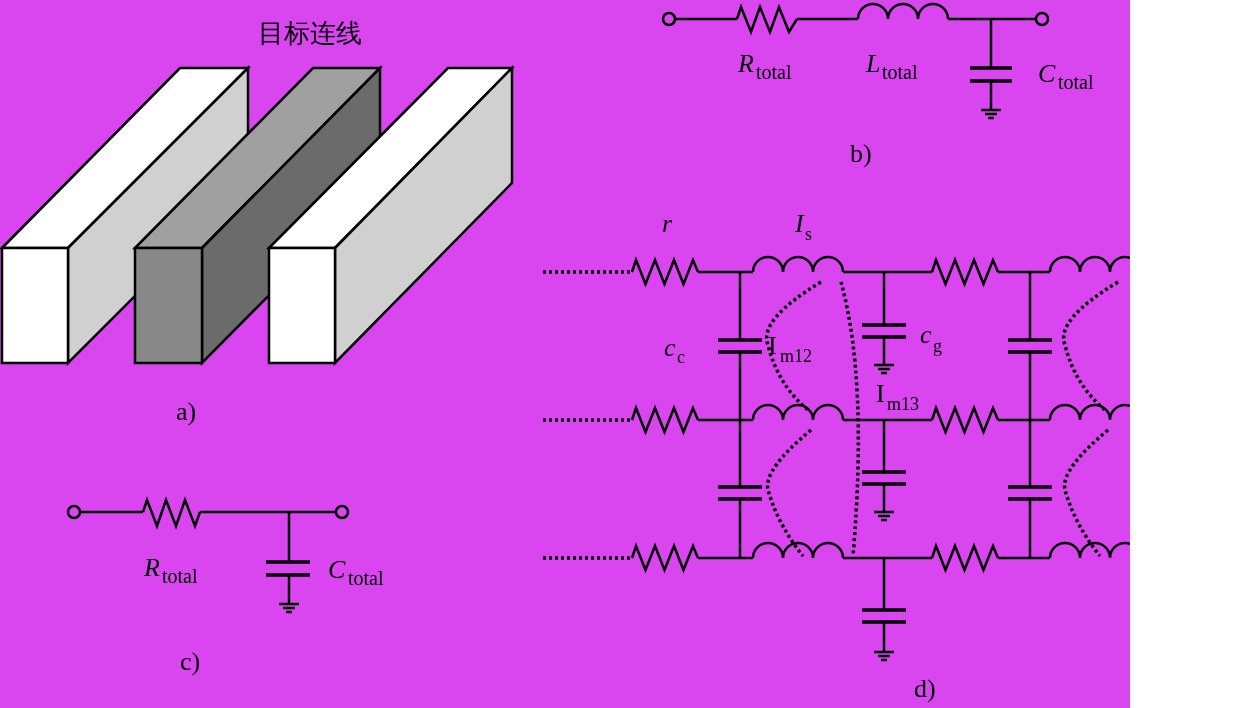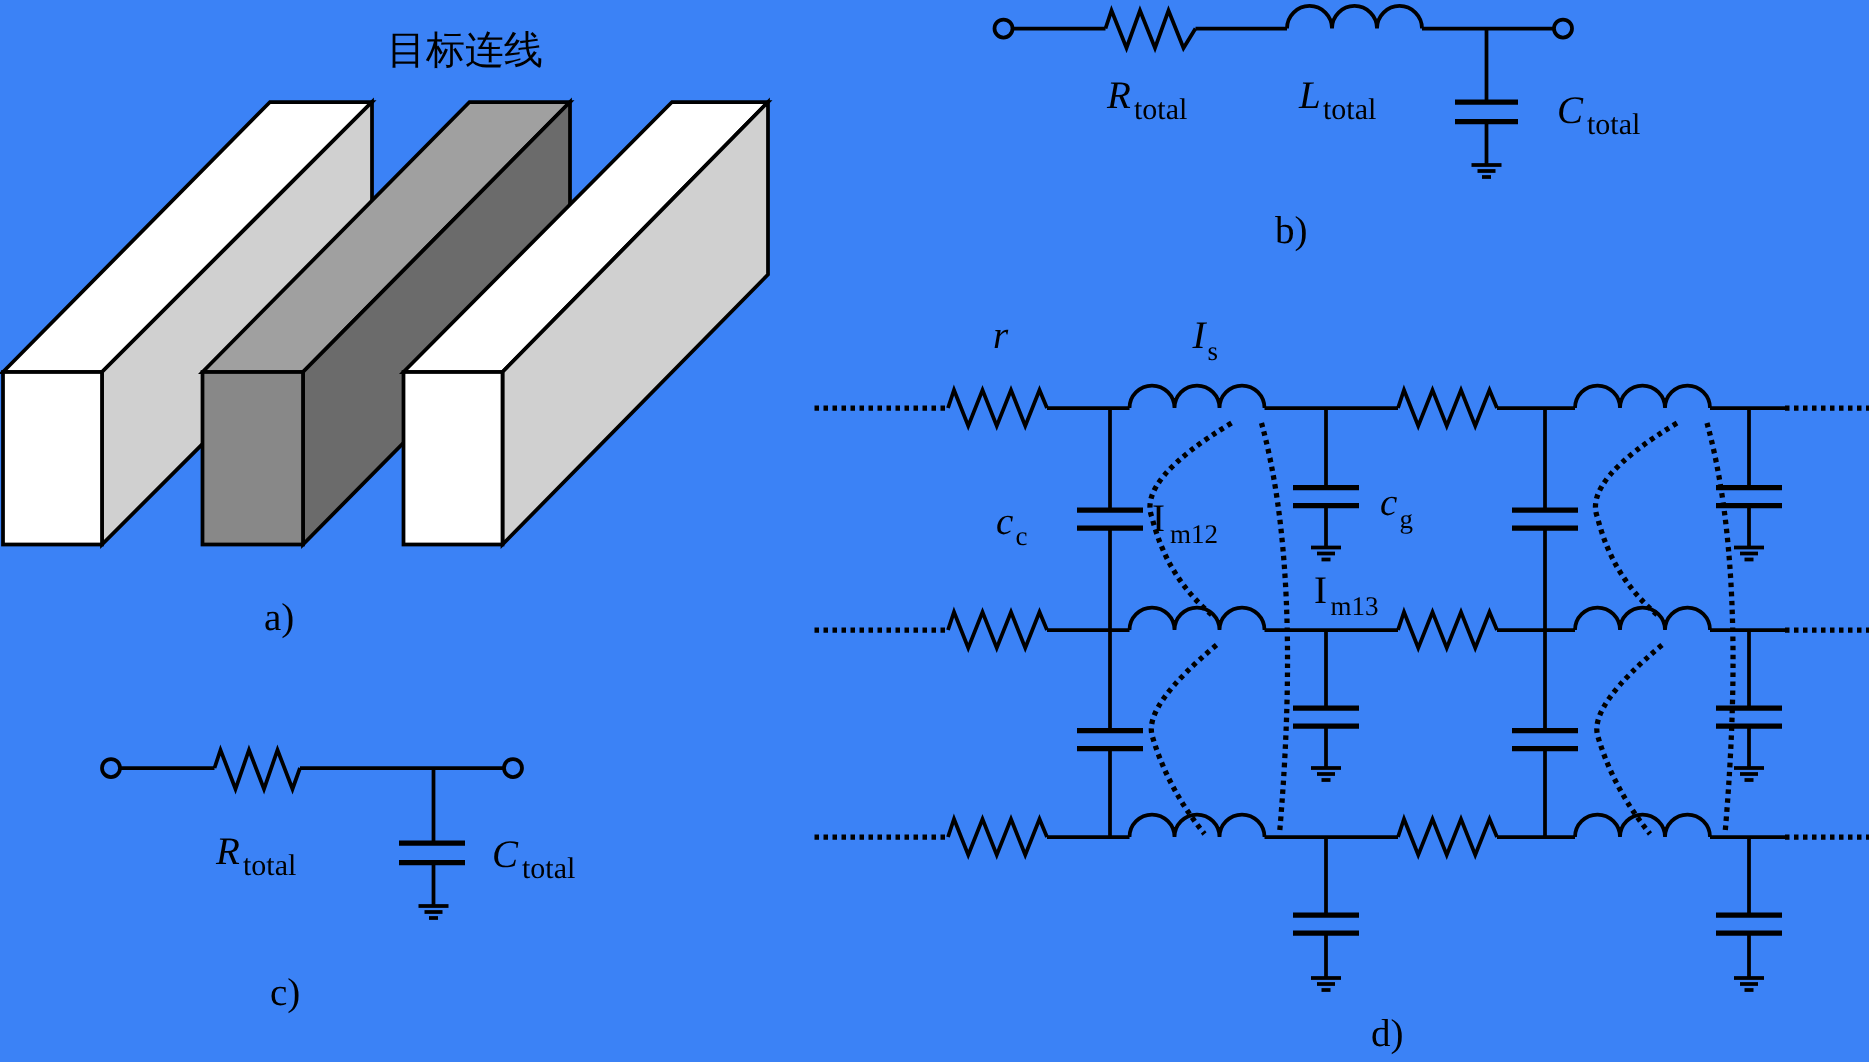--- a/index.html
+++ b/index.html
@@ -1,16 +1,16 @@
 <!DOCTYPE html>
 <html><head>
 <meta charset="utf-8">
 <style>
   html,body{margin:0;padding:0;background:#fff;}
-  #canvas{position:relative;width:1246px;height:708px;background:#3b82f6;overflow:hidden;}
+  #canvas{position:relative;width:1130px;height:708px;background:#d946ef;overflow:hidden;}
   svg{position:absolute;left:0;top:0;}
   .w{stroke:#000;stroke-width:2.5;fill:none;}
   .dot{stroke:#000;stroke-width:3.5;fill:none;stroke-dasharray:3 3;}
   .plate{stroke:#000;stroke-width:3.5;}
   .txt{font-family:"Liberation Serif",serif;fill:#000;}
   .cjk{font-family:"DejaVu Sans",sans-serif;fill:#000;}
 </style>
 </head>
 <body>
 

